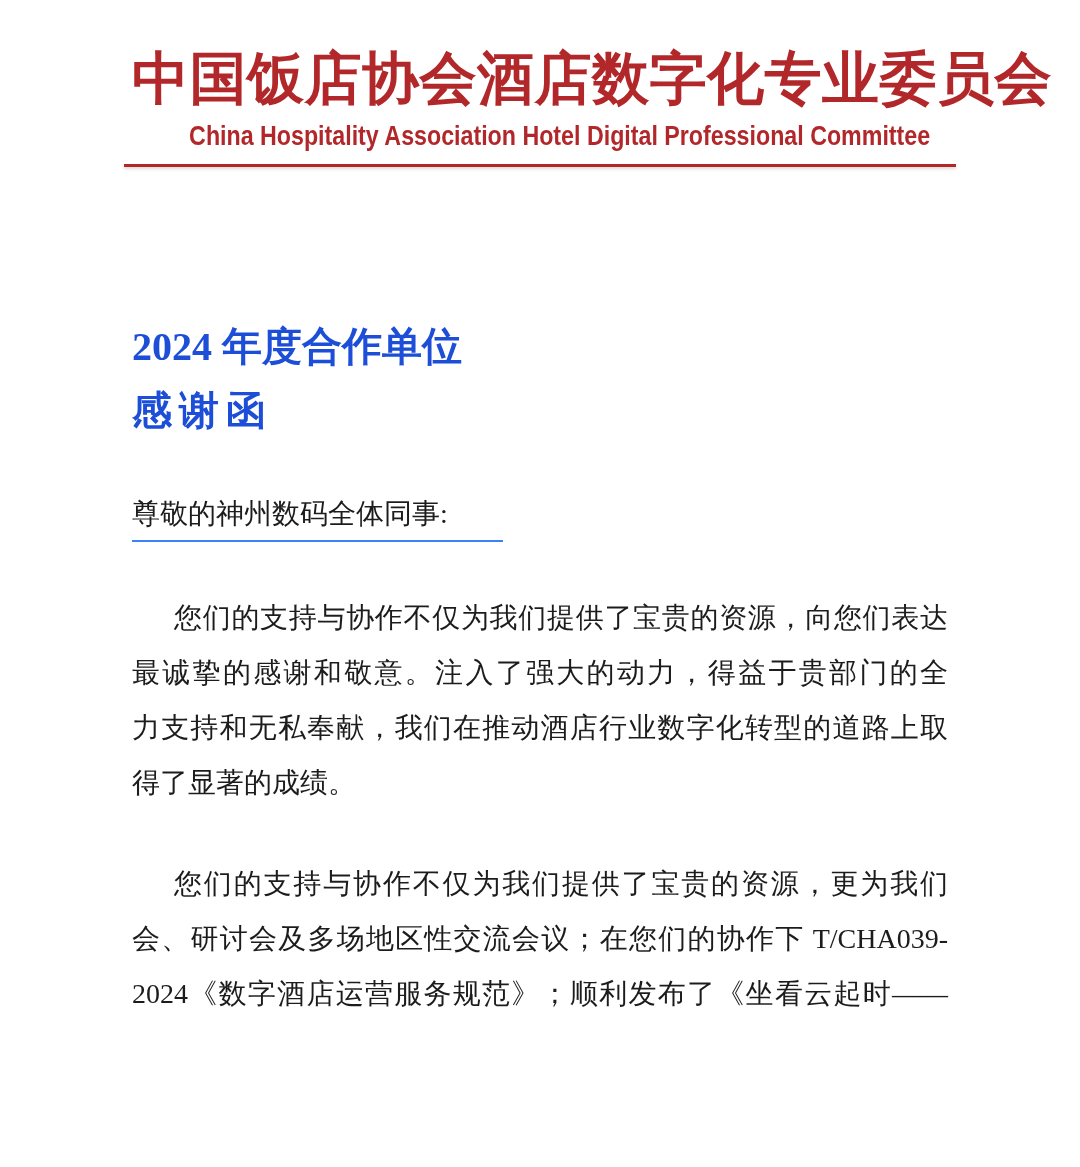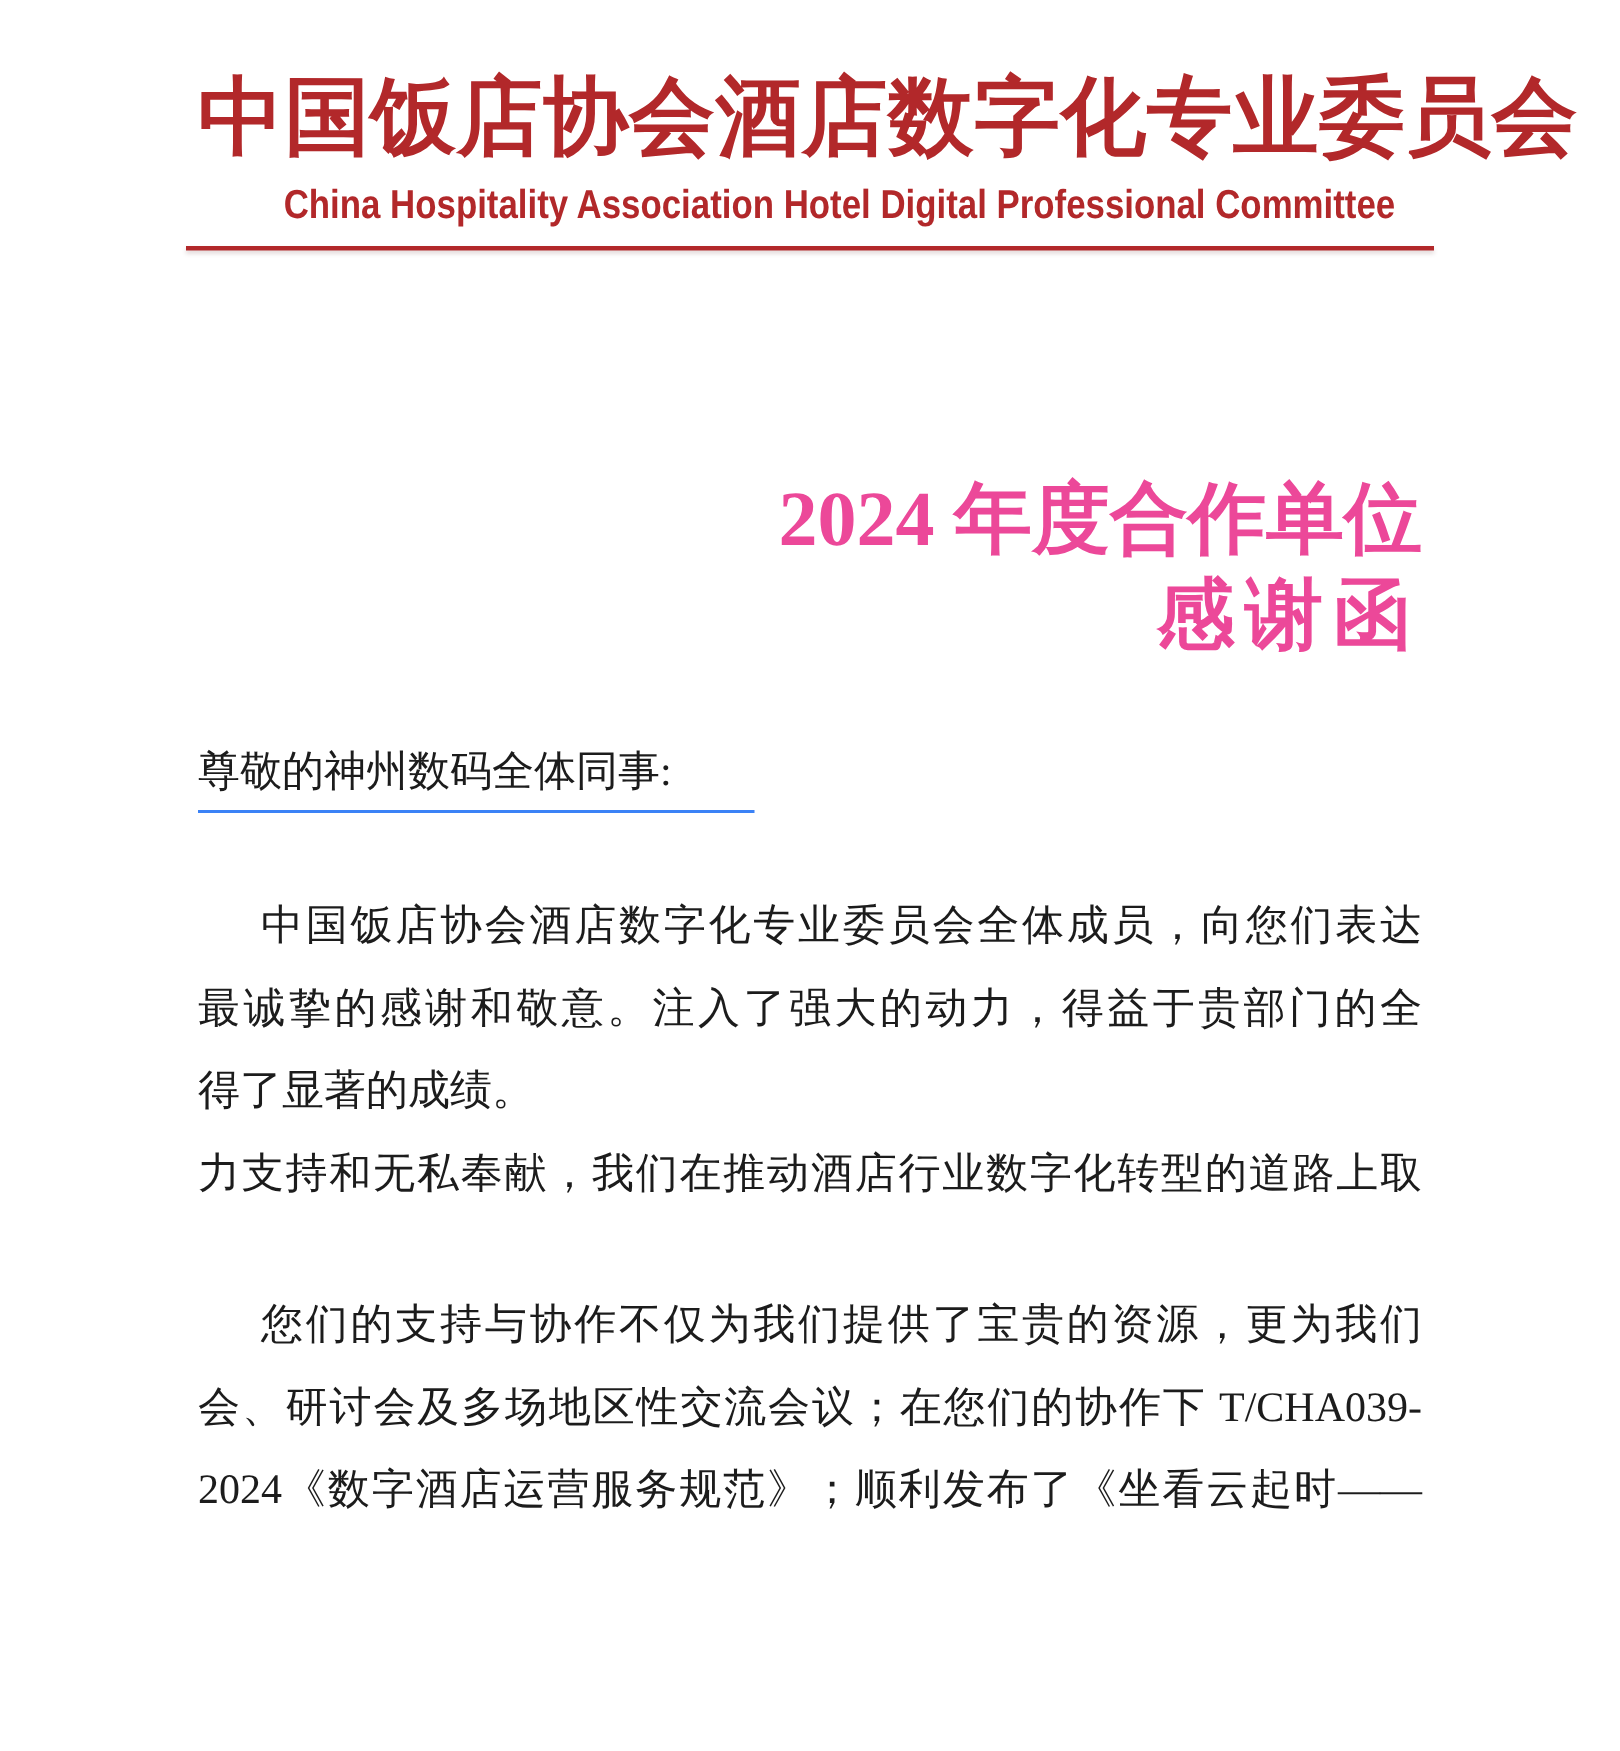--- a/index.html
+++ b/index.html
@@ -44,24 +44,24 @@
   }
   .rule {
     height: 3px;
     margin: 12px -8px 0 -8px;
     background: var(--accent, #b2282a);
     box-shadow: 0 2px 3px rgba(130, 90, 90, 0.25);
   }
   
   .doc-title {
     margin-top: 148px;
-    text-align: right;
+    text-align: left;
     font-weight: 700;
-    color: #ec4899;
-    font-size: 52px;
+    color: #1d4ed8;
+    font-size: 40px;
     line-height: 64px;
   }
   .doc-title .t2 {
     letter-spacing: 7px;
   }
   
   .salutation-row {
     margin-top: 52px;
   }
   .salutation {
@@ -108,24 +108,24 @@
     <div class="t2">感谢函</div>
   </div>
 
   <div class="salutation-row">
     <span class="salutation">尊敬的神州数码全体同事:</span>
   </div>
 
   <div class="body-text">
     <div id="paragraphs">
         <div class="para">
-          <div class="line indent fill">中国饭店协会酒店数字化专业委员会全体成员，向您们表达</div>
+          <div class="line indent fill">您们的支持与协作不仅为我们提供了宝贵的资源，向您们表达</div>
           <div class="line fill">最诚挚的感谢和敬意。注入了强大的动力，得益于贵部门的全</div>
+          <div class="line fill">力支持和无私奉献，我们在推动酒店行业数字化转型的道路上取</div>
           <div class="line">得了显著的成绩。</div>
-          <div class="line fill">力支持和无私奉献，我们在推动酒店行业数字化转型的道路上取</div>
         </div>
         <div class="para gap">
           <div class="line indent fill">您们的支持与协作不仅为我们提供了宝贵的资源，更为我们</div>
           <div class="line fill">会、研讨会及多场地区性交流会议；在您们的协作下 T/CHA039-</div>
           <div class="line fill">2024《数字酒店运营服务规范》；顺利发布了《坐看云起时——</div>
         </div>
       </div>
   </div>
 
 </div>

